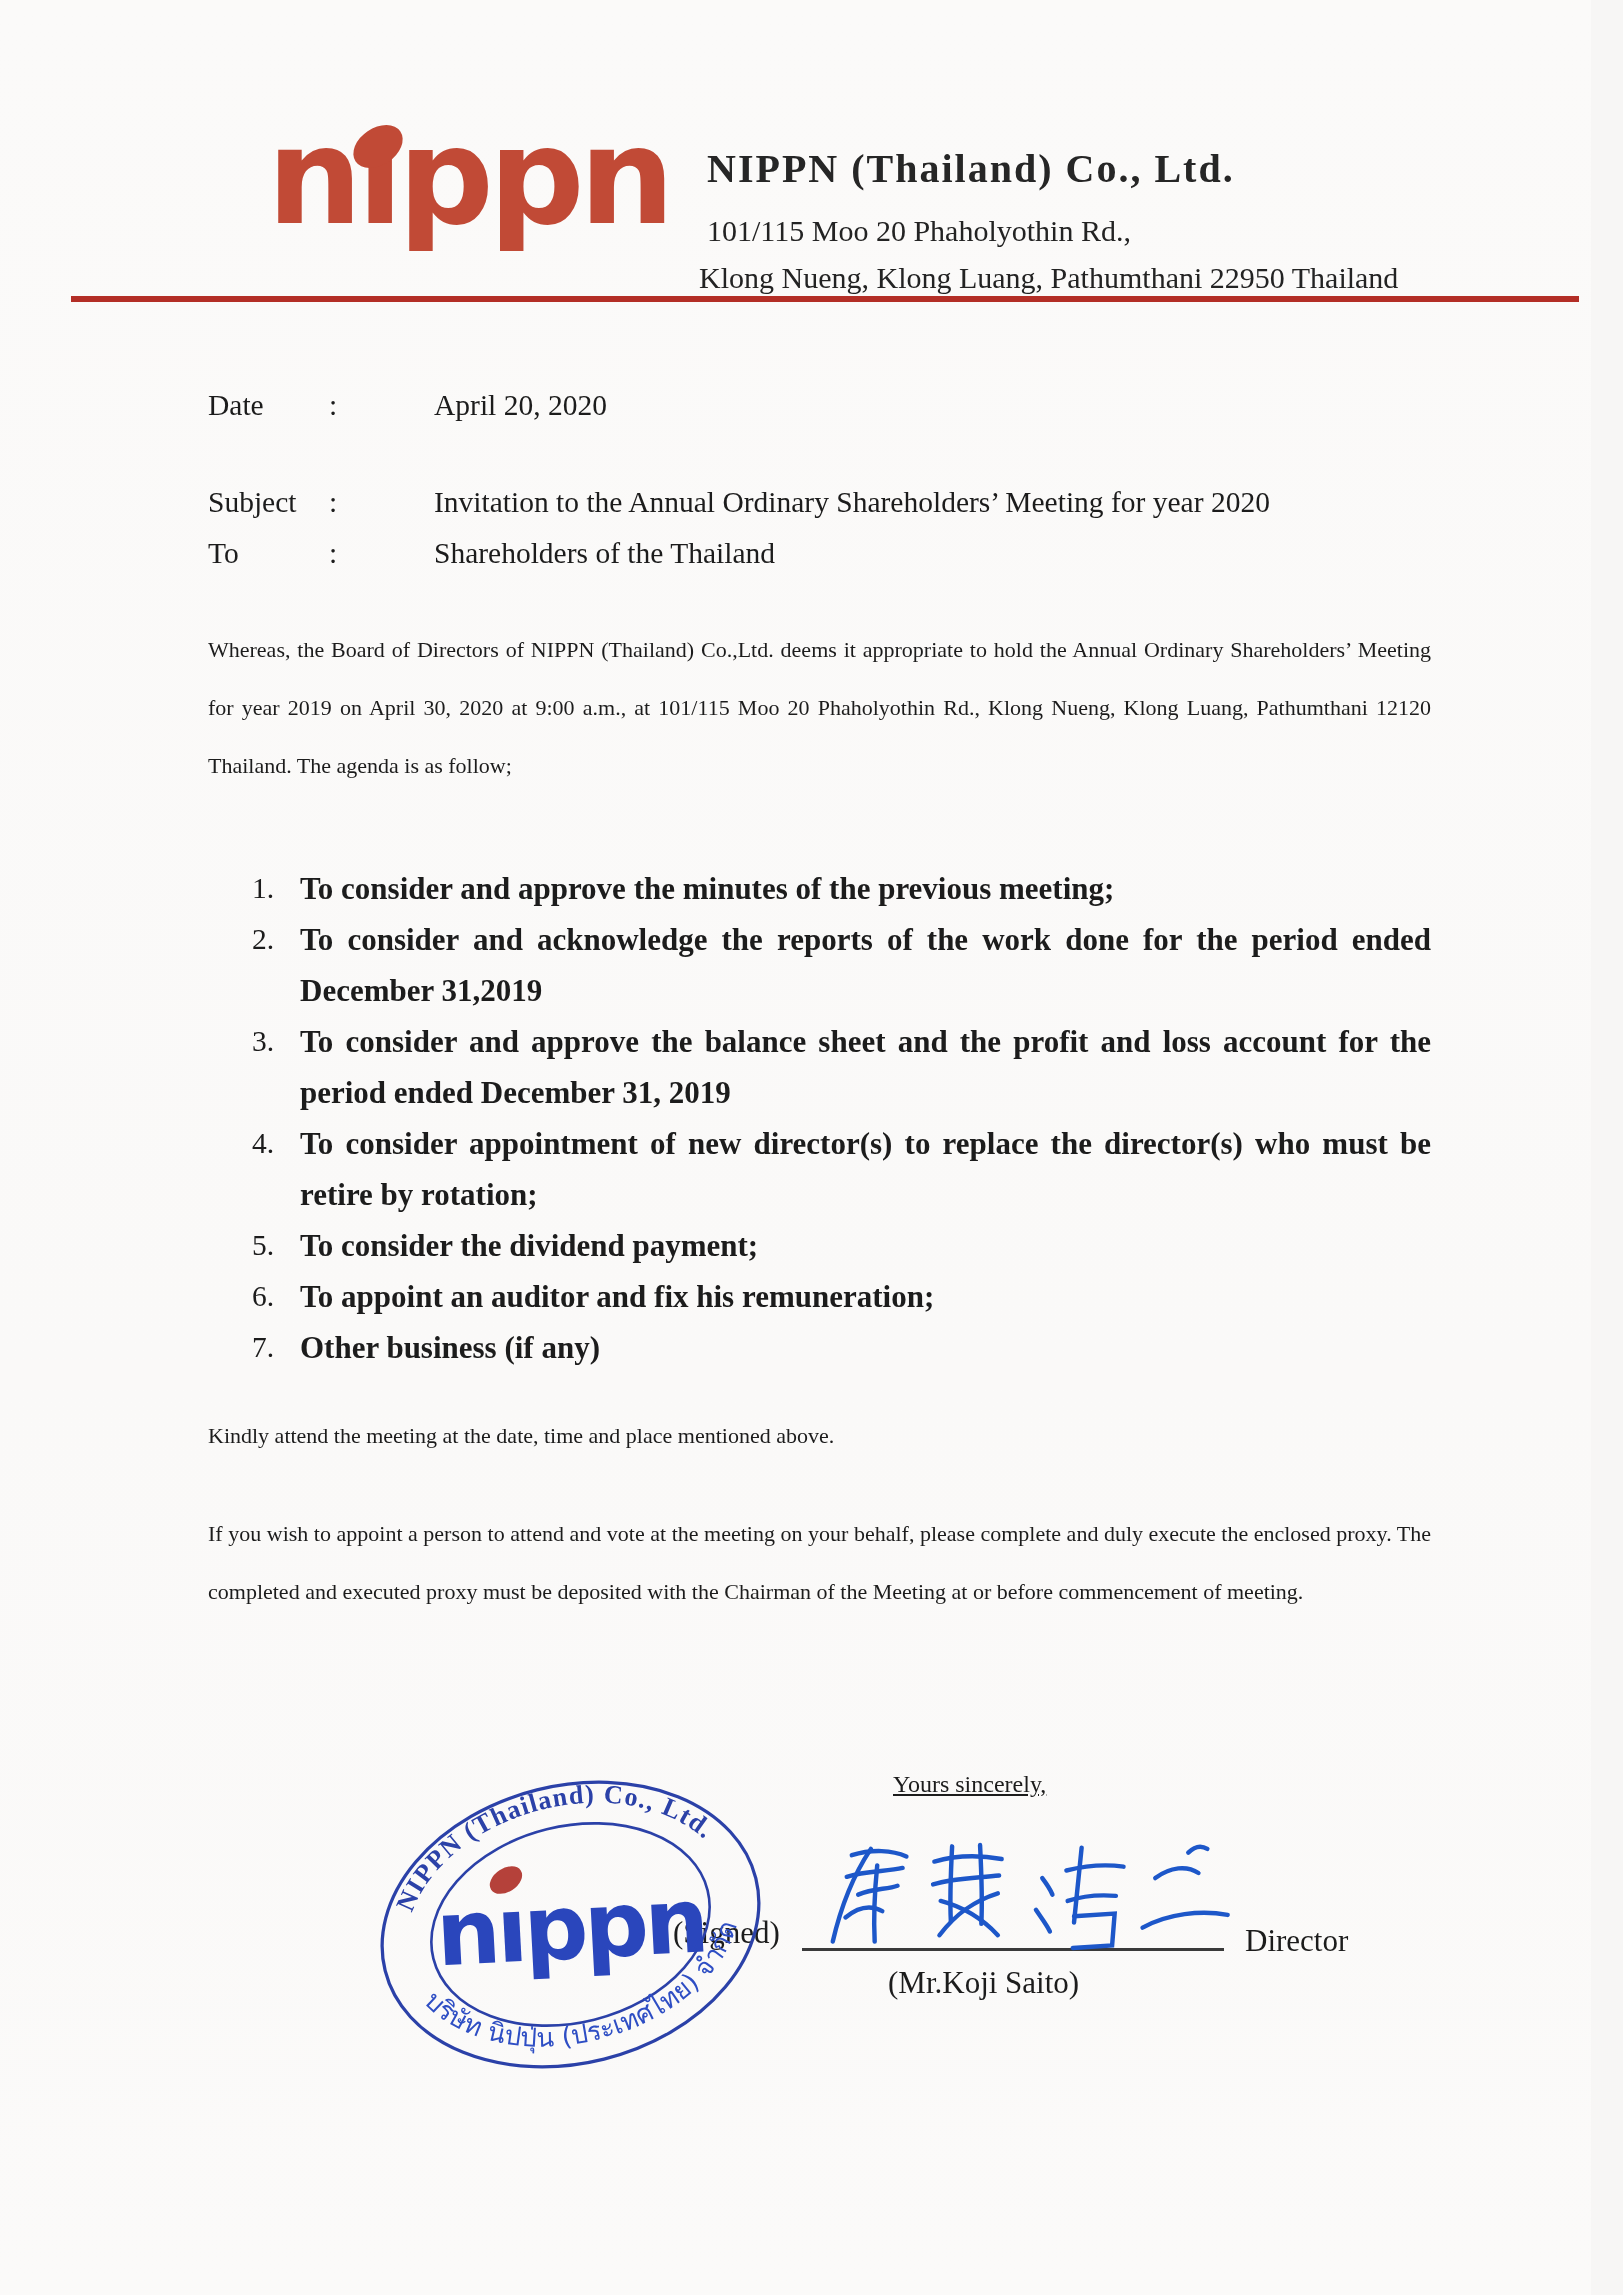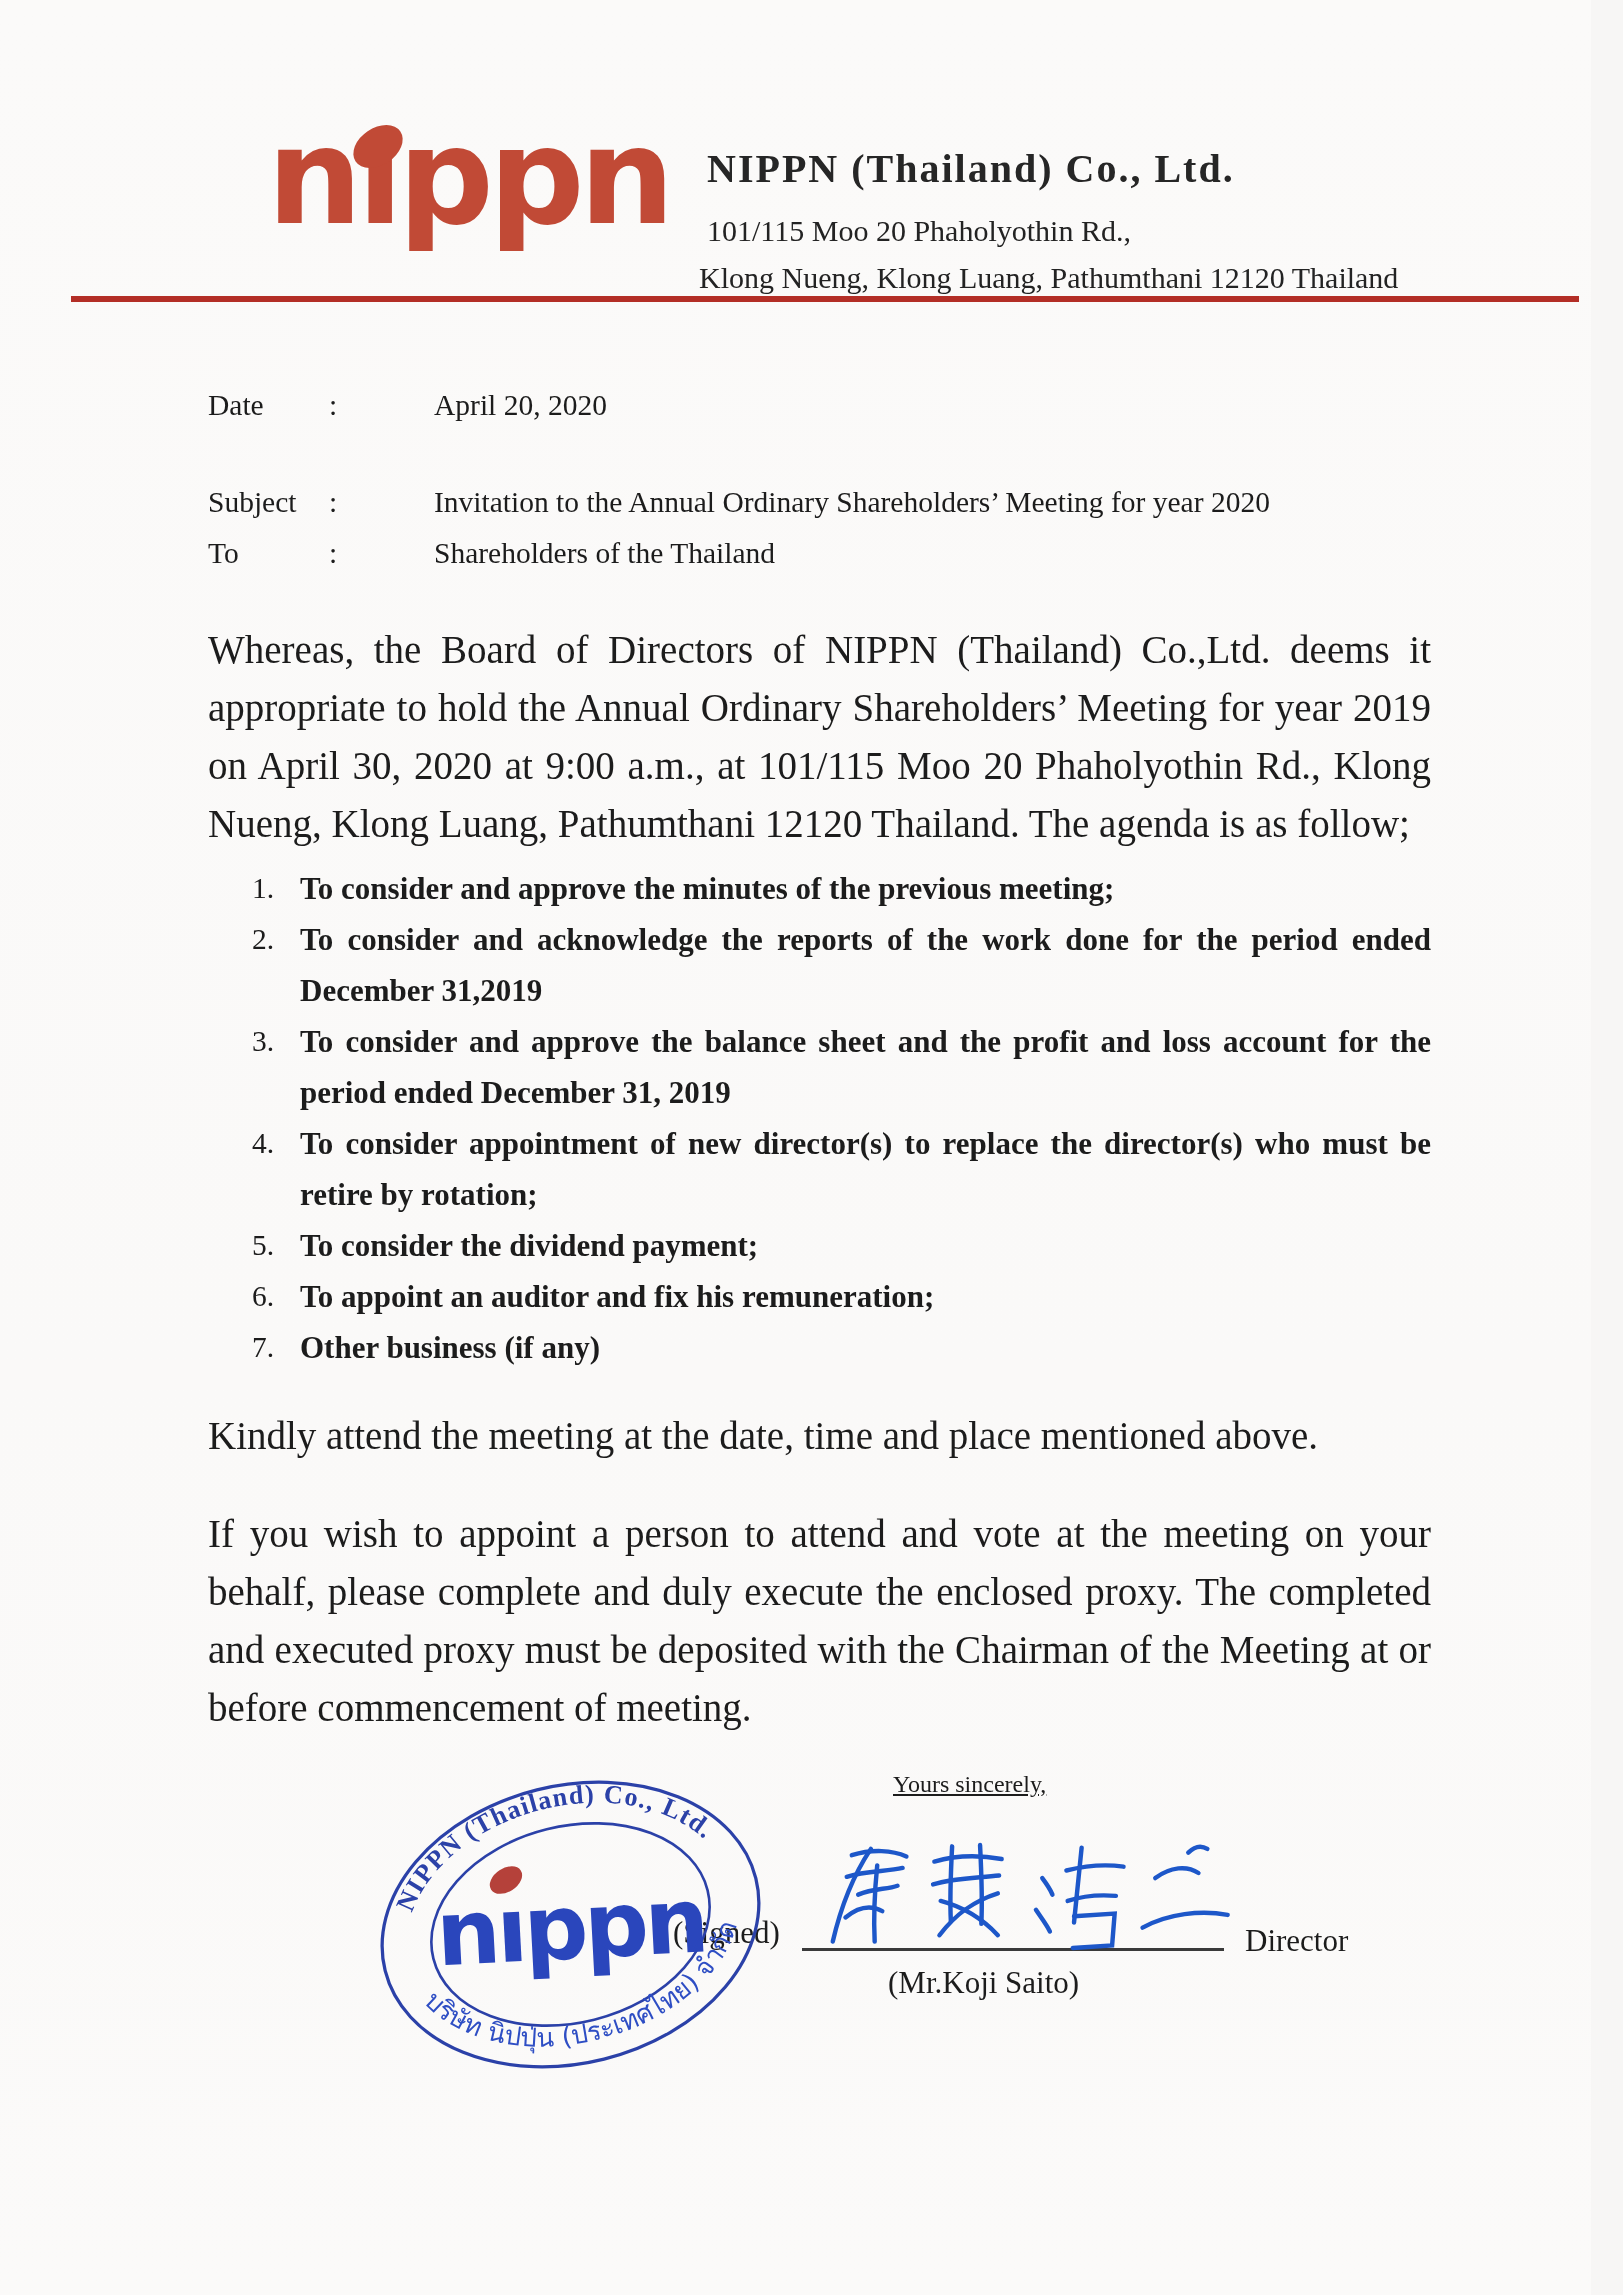--- a/index.html
+++ b/index.html
@@ -37,21 +37,21 @@
   .address{font-size:30px;color:#232323;white-space:nowrap;margin-top:7px;}
   .red-rule{height:5.9px;background:#b32e26;}
 
   
   .meta-label{position:absolute;left:208px;font-size:29.5px;}
   .meta-colon{position:absolute;left:329px;font-size:29.5px;}
   .meta-value{position:absolute;left:434px;font-size:29.5px;white-space:nowrap;}
 
   
   .para{
-    font-size:39px;line-height:58px;text-align:justify;color:#1c1c1c;
+    font-size:22px;line-height:58px;text-align:justify;color:#1c1c1c;
   }
   .agenda{left:252px;top:863px;width:1179px;}
   .agenda-item{display:flex;align-items:flex-start;}
   .agenda-num{flex:0 0 48px;font-size:29.5px;line-height:51px;}
   .agenda-text{flex:1;font-size:31px;line-height:51px;text-align:justify;font-weight:bold;}
 
   .sig-text{font-size:31px;white-space:nowrap;}
   .sig-line{height:2.6px;background:#3a3a3a;}
 
   .stamp-svg{pointer-events:none;}
@@ -60,21 +60,21 @@
 </head>
 <body>
 
 <div class="page">
 
   <div class="abs logo-text" style="left:267px;top:110px;">nıppn</div>
   <div class="abs logo-dot" style="left:351px;top:128px;background:#c14a36;"></div>
 
   <div class="abs company-name" style="left:707px;top:145px;">NIPPN (Thailand) Co., Ltd.</div>
   <div class="abs address" style="left:707px;top:207px;">101/115 Moo 20 Phaholyothin Rd.,</div>
-  <div class="abs address" style="left:699px;top:254px;">Klong Nueng, Klong Luang, Pathumthani 12120 Thailand</div>
+  <div class="abs address" style="left:699px;top:254px;">Klong Nueng, Klong Luang, Pathumthani 22950 Thailand</div>
 
   <div class="abs red-rule" style="left:71px;top:296px;width:1508px;"></div>
 
   <div>
     <span class="meta-label" style="top:389px;">Date</span>
     <span class="meta-colon" style="top:389px;">:</span>
     <span class="meta-value" style="top:389px;">April 20, 2020</span>
   </div>
   <div>
     <span class="meta-label" style="top:486px;">Subject</span>

